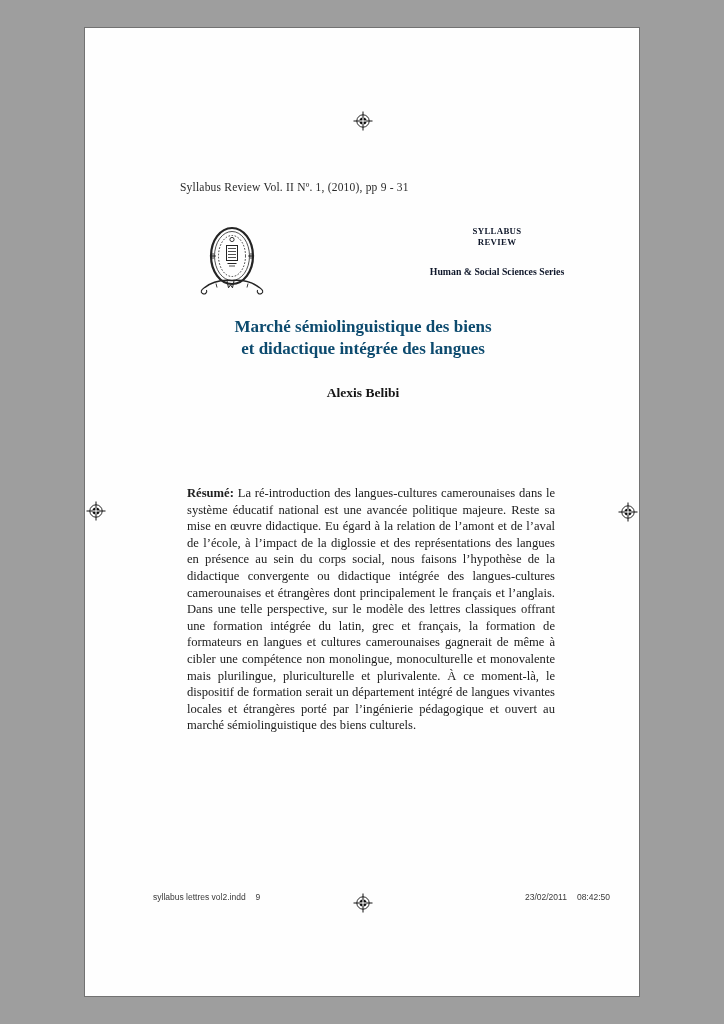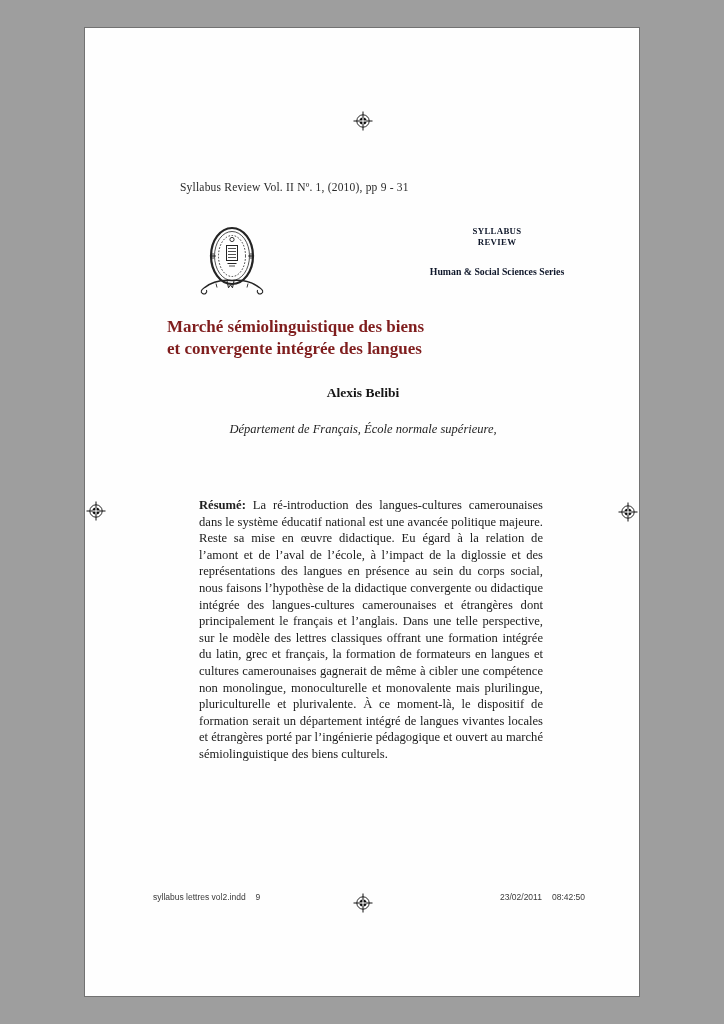--- a/index.html
+++ b/index.html
@@ -22,45 +22,45 @@
   }
   .seal{position:absolute;left:194px;top:222px;width:76px;height:84px;}
   .journal-block{
     position:absolute;left:412px;top:226px;width:170px;
     text-align:center;font-weight:bold;color:#0f172a;line-height:1.28;
   }
   .journal-block .jl-small{font-size:8.8px;letter-spacing:0.3px;}
   .journal-block .jl-series{font-size:9.8px;margin-top:17px;}
   .title-block{
     position:absolute;left:167px;top:316px;width:392px;
-    text-align:left;font-weight:bold;font-size:17px;line-height:21.5px;
-    color:#7f1d1d;
+    text-align:center;font-weight:bold;font-size:17px;line-height:21.5px;
+    color:#0c4a6e;
   }
   .author-block{
     position:absolute;left:167px;top:383px;width:392px;text-align:center;
   }
   .author-name{font-weight:bold;font-size:13.5px;color:#151515;}
   .affiliation{
     position:absolute;left:147px;top:421px;width:432px;text-align:center;
     font-style:italic;font-size:12.5px;line-height:17px;color:#222;
   }
   .body-col{
     position:absolute;left:187px;top:485px;width:368px;
     font-size:12.6px;line-height:16.6px;text-align:justify;color:#202020;
   }
-  .body-col p{margin:12px;}
+  .body-col p{margin:0;}
   .body-col p.keywords{margin-top:16px;}
   .b{font-weight:bold;}
   .footer-left{
     position:absolute;left:113px;top:892px;
     font-family:"Liberation Sans","DejaVu Sans",sans-serif;
     font-size:8.5px;color:#3a3a3a;white-space:nowrap;margin-left:40px;
   }
   .footer-right{
-    position:absolute;left:500px;top:892px;width:110px;
+    position:absolute;left:500px;top:892px;width:110px;text-align:right;
     font-family:"Liberation Sans","DejaVu Sans",sans-serif;
     font-size:8.5px;color:#3a3a3a;white-space:nowrap;
   }
   .gap-left{margin-left:10px;}
 </style>
 </head>
 <body>
 
 <div class="paper"></div>
 
@@ -131,29 +131,28 @@
 </div>
 
 <div class="journal-block">
   <div class="jl-small">SYLLABUS</div>
   <div class="jl-small">REVIEW</div>
   <div class="jl-series">Human &amp; Social Sciences Series</div>
 </div>
 
 <div class="title-block">
   <div>Marché sémiolinguistique des biens</div>
-  <div>et convergente intégrée des langues</div>
+  <div>et didactique intégrée des langues</div>
 </div>
 
 <div class="author-block">
   <span class="author-name">Alexis Belibi</span>
 </div>
 
 <div class="affiliation">
-  <div>Département de Français, École normale supérieure,</div>
 </div>
 
 <div class="body-col">
   <p><span class="b">Résumé:</span><span> La ré-introduction des langues-cultures camerounaises dans le système éducatif national est une avancée politique majeure. Reste sa mise en œuvre didactique. Eu égard à la relation de l’amont et de l’aval de l’école, à l’impact de la diglossie et des représentations des langues en présence au sein du corps social, nous faisons l’hypothèse de la didactique convergente ou didactique intégrée des langues-cultures camerounaises et étrangères dont principalement le français et l’anglais. Dans une telle perspective, sur le modèle des lettres classiques offrant une formation intégrée du latin, grec et français, la formation de formateurs en langues et cultures camerounaises gagnerait de même à cibler une compétence non monolingue, monoculturelle et monovalente mais plurilingue, pluriculturelle et plurivalente. À ce moment-là, le dispositif de formation serait un département intégré de langues vivantes locales et étrangères porté par l’ingénierie pédagogique et ouvert au marché sémiolinguistique des biens culturels.</span></p>
 </div>
 
 <div class="footer-left">
   <span>syllabus lettres vol2.indd</span><span class="gap-left">9</span>
 </div>
 <div class="footer-right">

